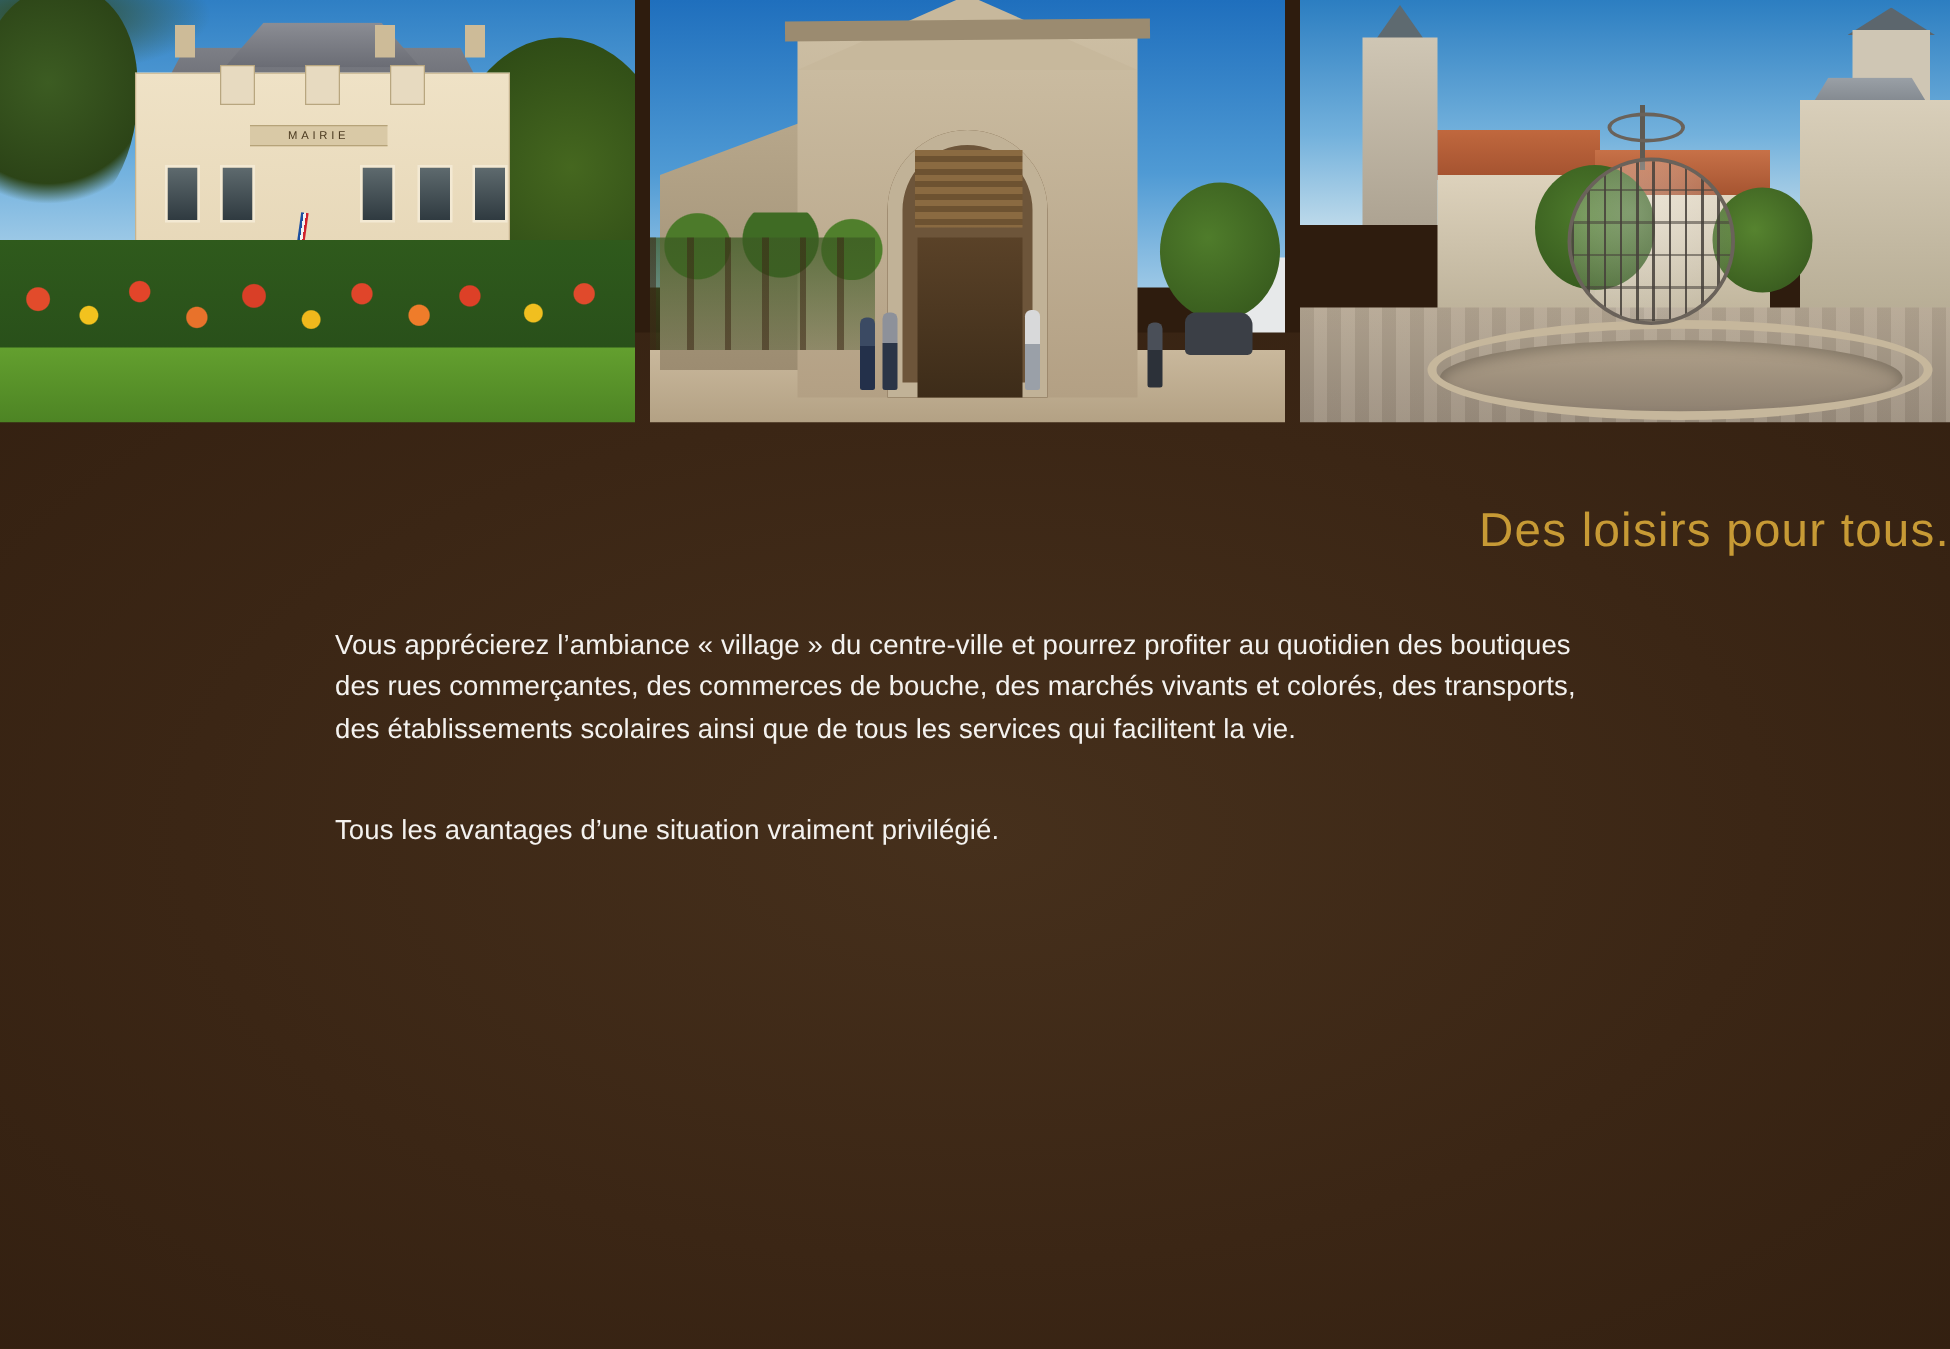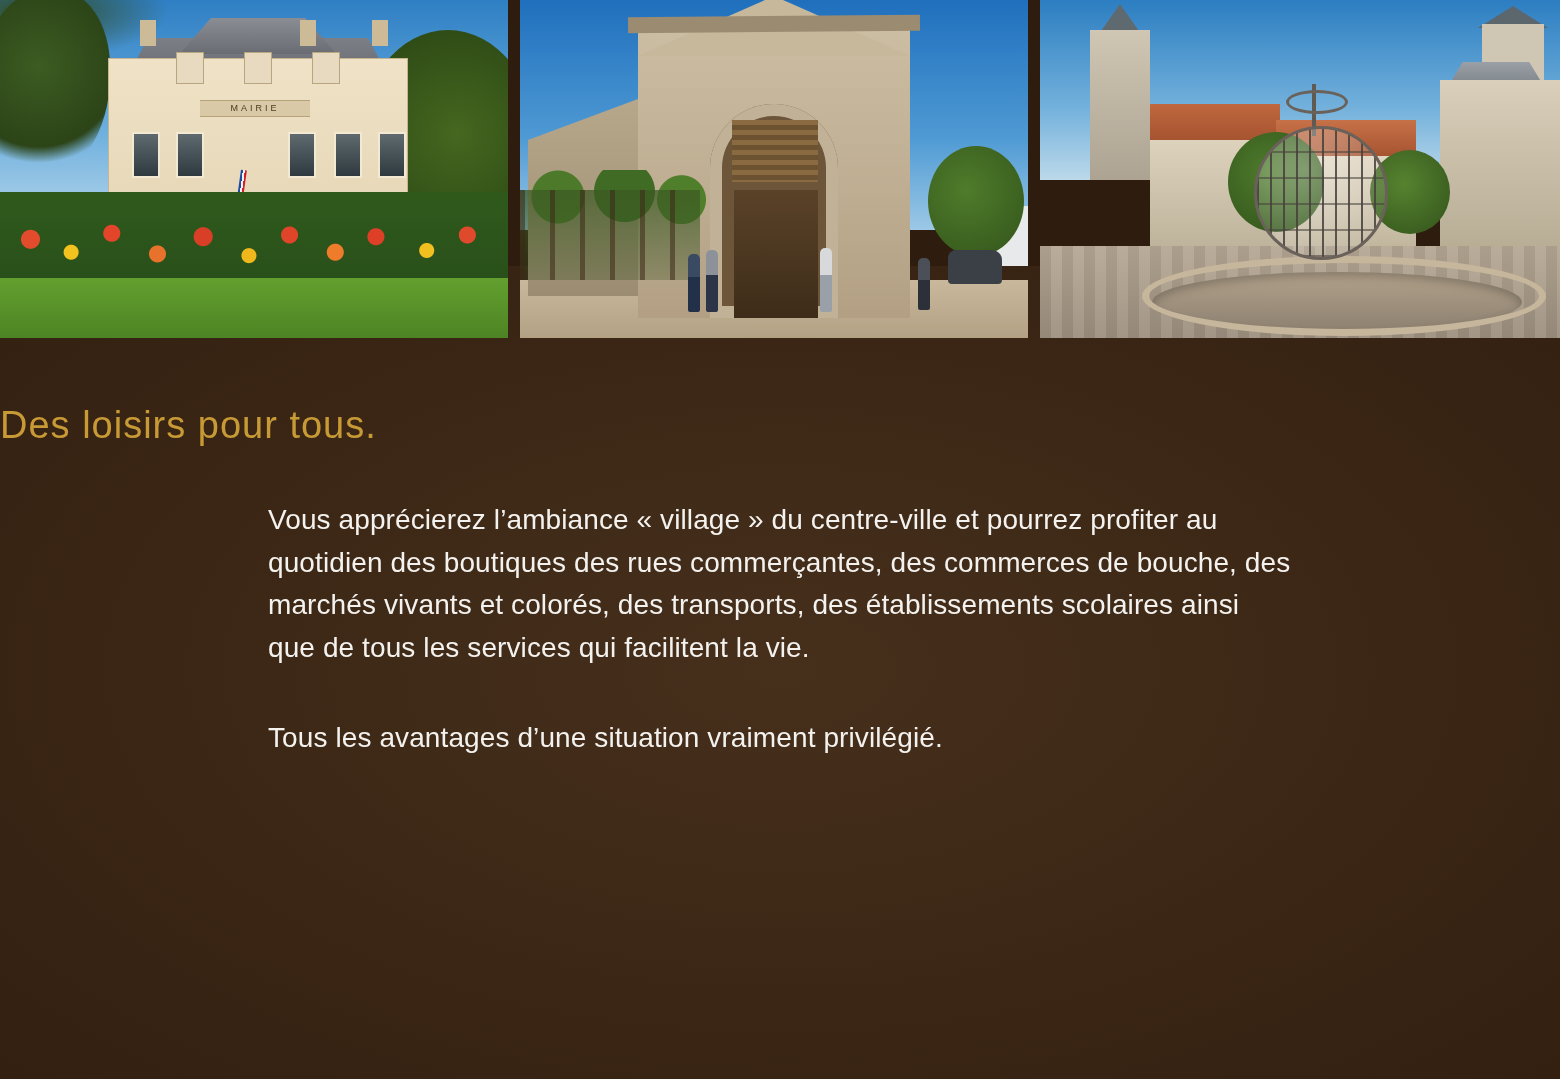--- a/index.html
+++ b/index.html
@@ -253,35 +253,35 @@
   
   .content {
     position: absolute;
     top: 338px;
     left: 0;
     width: 1560px;
   }
   .headline {
     margin: 0;
     padding-top: 66px;
-    text-align: left;
+    text-align: right;
     font-size: 38px;
     font-weight: 400;
     letter-spacing: 1px;
     color: #c79a35;
     font-family: "Liberation Sans", sans-serif;
   }
   .paragraphs {
     margin: 52px 0 0 0;
     padding: 0 268px 0 268px;
     max-width: 1030px;
   }
   .paragraphs p {
     margin: 0 0 48px 0;
-    font-size: 28px;
+    font-size: 22px;
     line-height: 1.52;
     color: #f4f2ef;
     font-weight: 400;
     letter-spacing: .1px;
   }
   .paragraphs p:last-child { margin-bottom: 14px; }
 </style>
 </head>
 <body>
 

